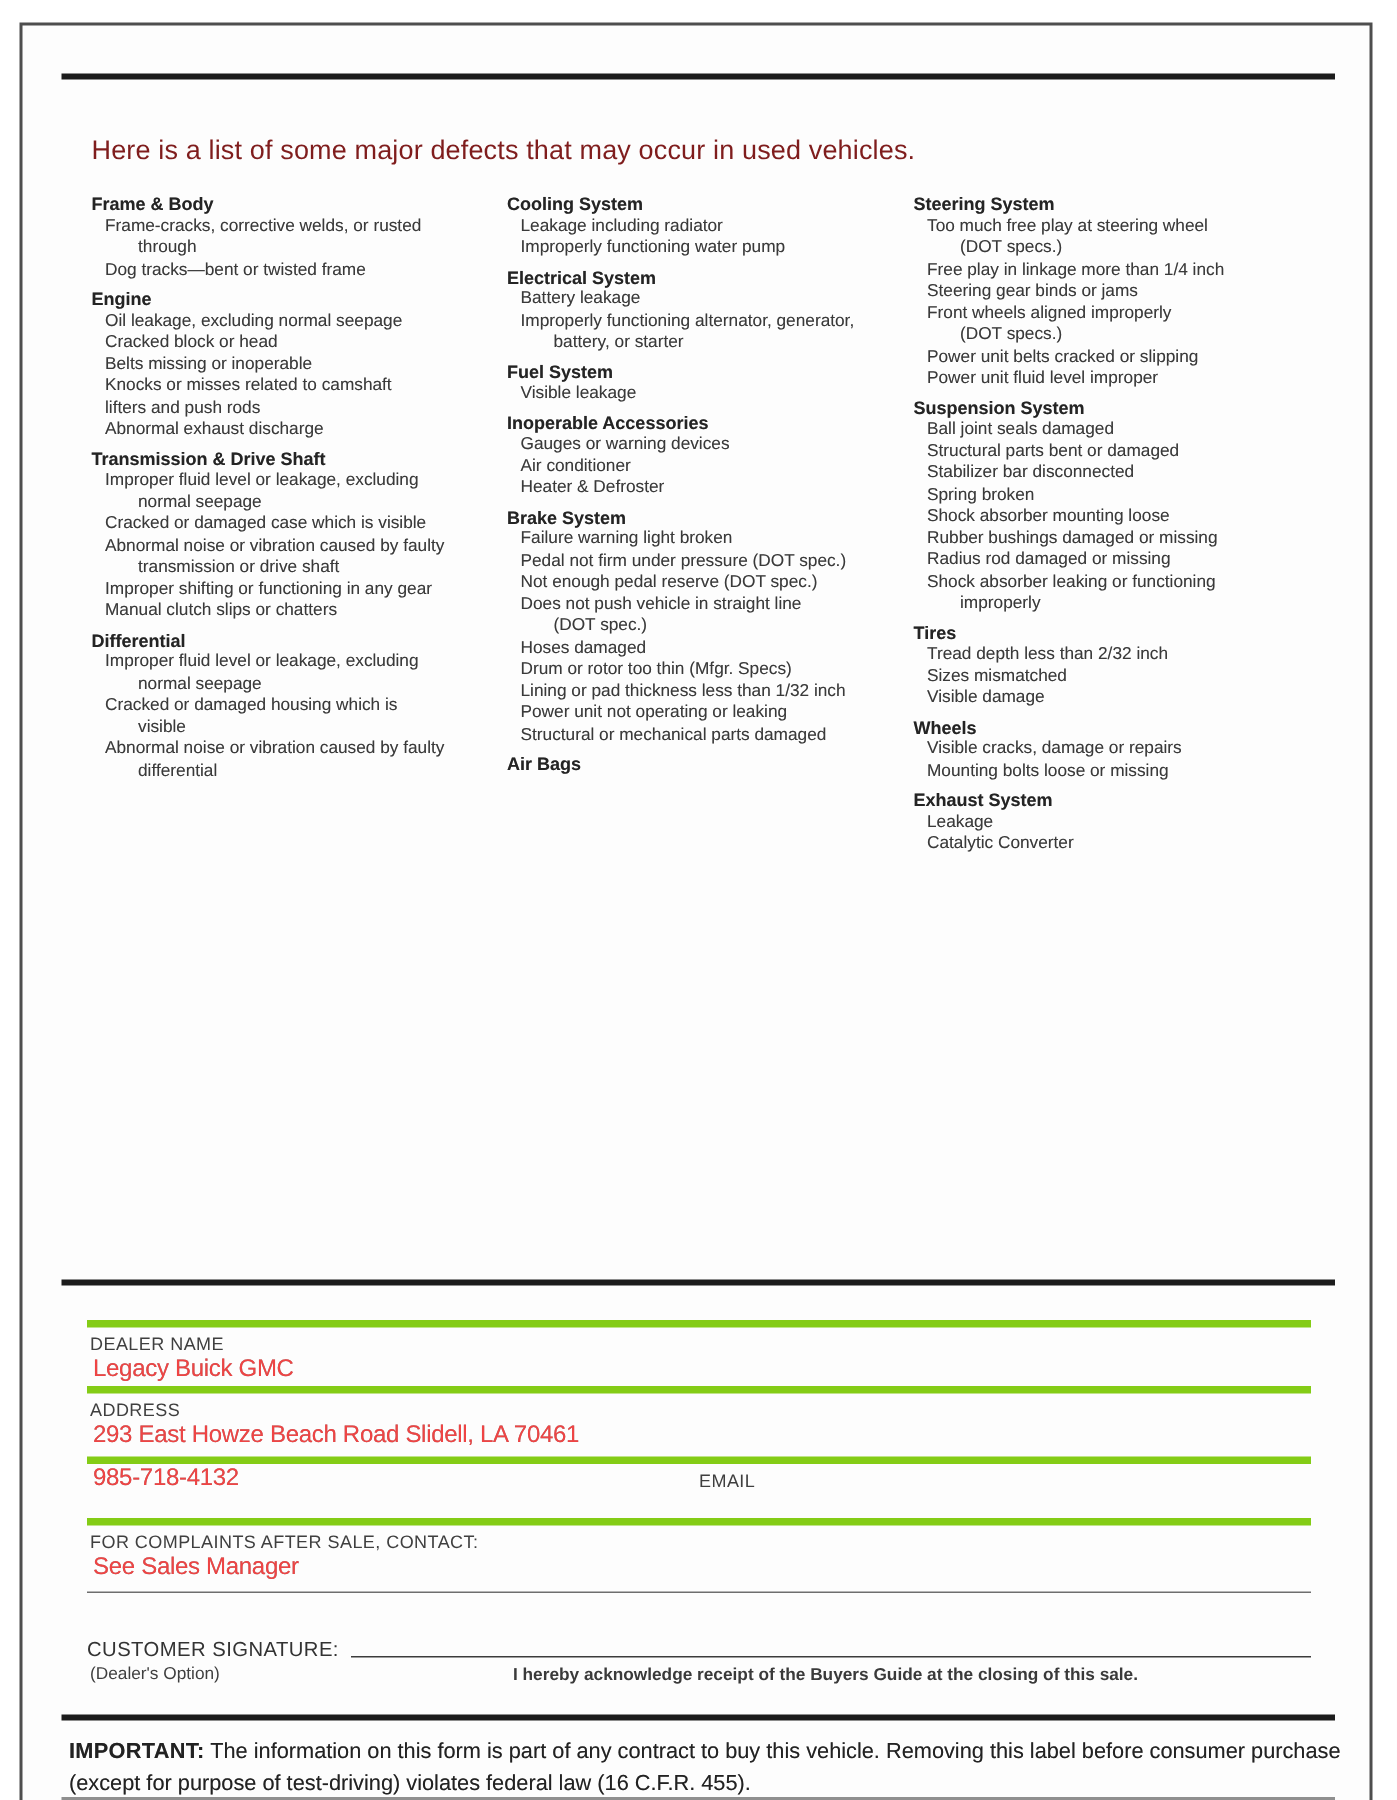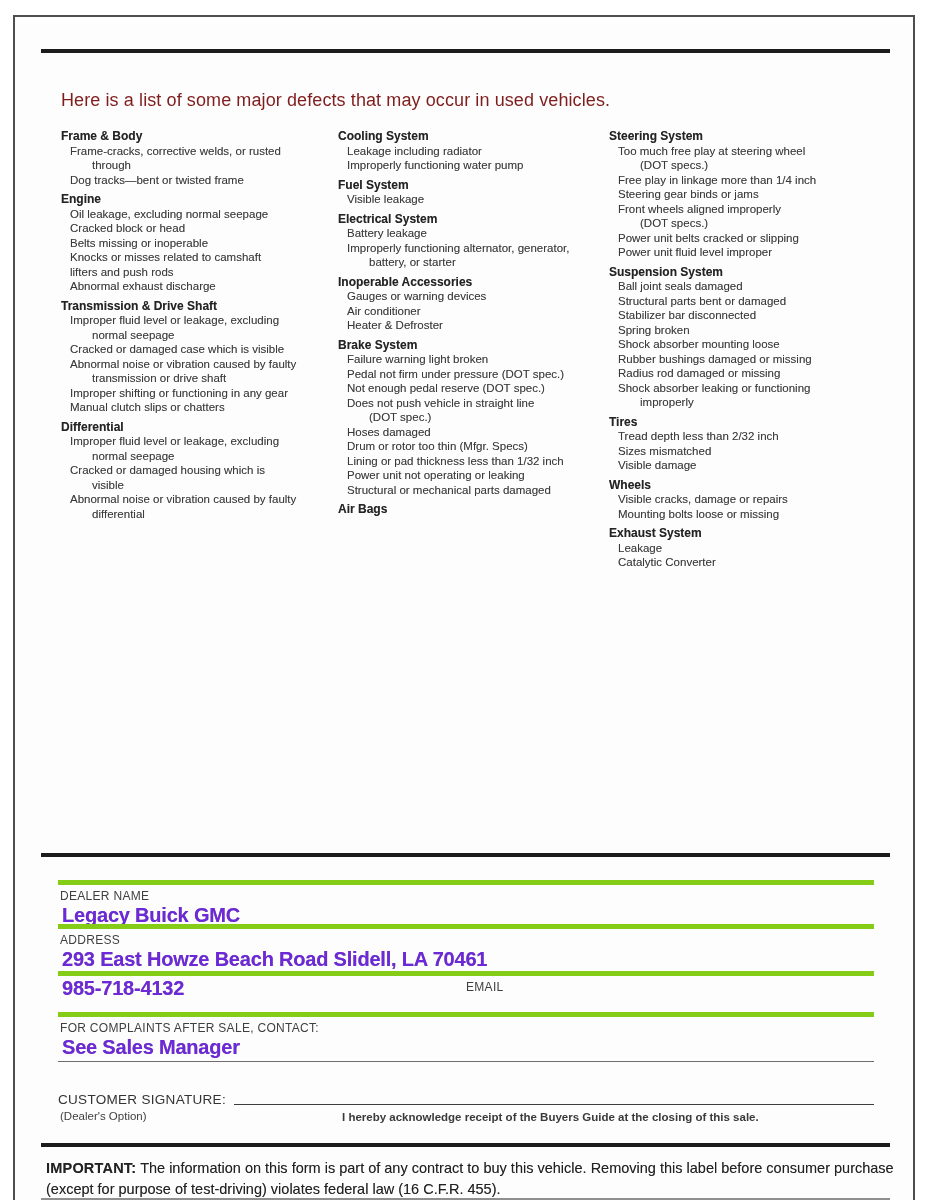--- a/index.html
+++ b/index.html
@@ -43,21 +43,21 @@
   .field{border-top:5px solid #84cc16;position:relative;box-sizing:border-box;}
   .f1{height:44px;}
   .f2{height:47px;}
   .f3{height:41px;}
   .f4{height:50px;border-bottom:1px solid #6e6e6e;}
   .flabel{
     font-size:12px;color:#3f3f3f;letter-spacing:.3px;
     padding:4px 0 0 2px;white-space:nowrap;
   }
   .fvalue{
-    font-size:20px;font-weight:bold;color:#6d28d9;letter-spacing:-.2px;
+    font-size:16px;font-weight:normal;color:#ef4444;letter-spacing:-.2px;
     padding:1px 0 0 4px;white-space:nowrap;
     text-shadow:0 0 .4px rgba(40,40,40,.5);
   }
   .email-label{position:absolute;left:406px;top:0;}
 
   .sig{position:absolute;left:43px;top:1073px;width:816px;}
   .sig-row{display:flex;align-items:flex-end;}
   .sig-label{font-size:13.5px;color:#333;letter-spacing:.3px;white-space:nowrap;}
   .sig-line{flex:1;border-bottom:1.5px solid #3c3c3c;margin:0 0 2px 8px;height:14px;}
   .sig-sub{position:relative;margin-top:3px;height:16px;}
@@ -116,28 +116,28 @@
         <div class="line xi">differential</div>
       </div>
     </div>
   <div class="col col2">
       <div class="section">
         <div class="heading">Cooling System</div>
         <div class="line">Leakage including radiator</div>
         <div class="line">Improperly functioning water pump</div>
       </div>
       <div class="section">
-        <div class="heading">Fuel System</div>
-        <div class="line">Visible leakage</div>
-      </div>
-      <div class="section">
         <div class="heading">Electrical System</div>
         <div class="line">Battery leakage</div>
         <div class="line">Improperly functioning alternator, generator,</div>
         <div class="line xi">battery, or starter</div>
+      </div>
+      <div class="section">
+        <div class="heading">Fuel System</div>
+        <div class="line">Visible leakage</div>
       </div>
       <div class="section">
         <div class="heading">Inoperable Accessories</div>
         <div class="line">Gauges or warning devices</div>
         <div class="line">Air conditioner</div>
         <div class="line">Heater &amp; Defroster</div>
       </div>
       <div class="section">
         <div class="heading">Brake System</div>
         <div class="line">Failure warning light broken</div>

